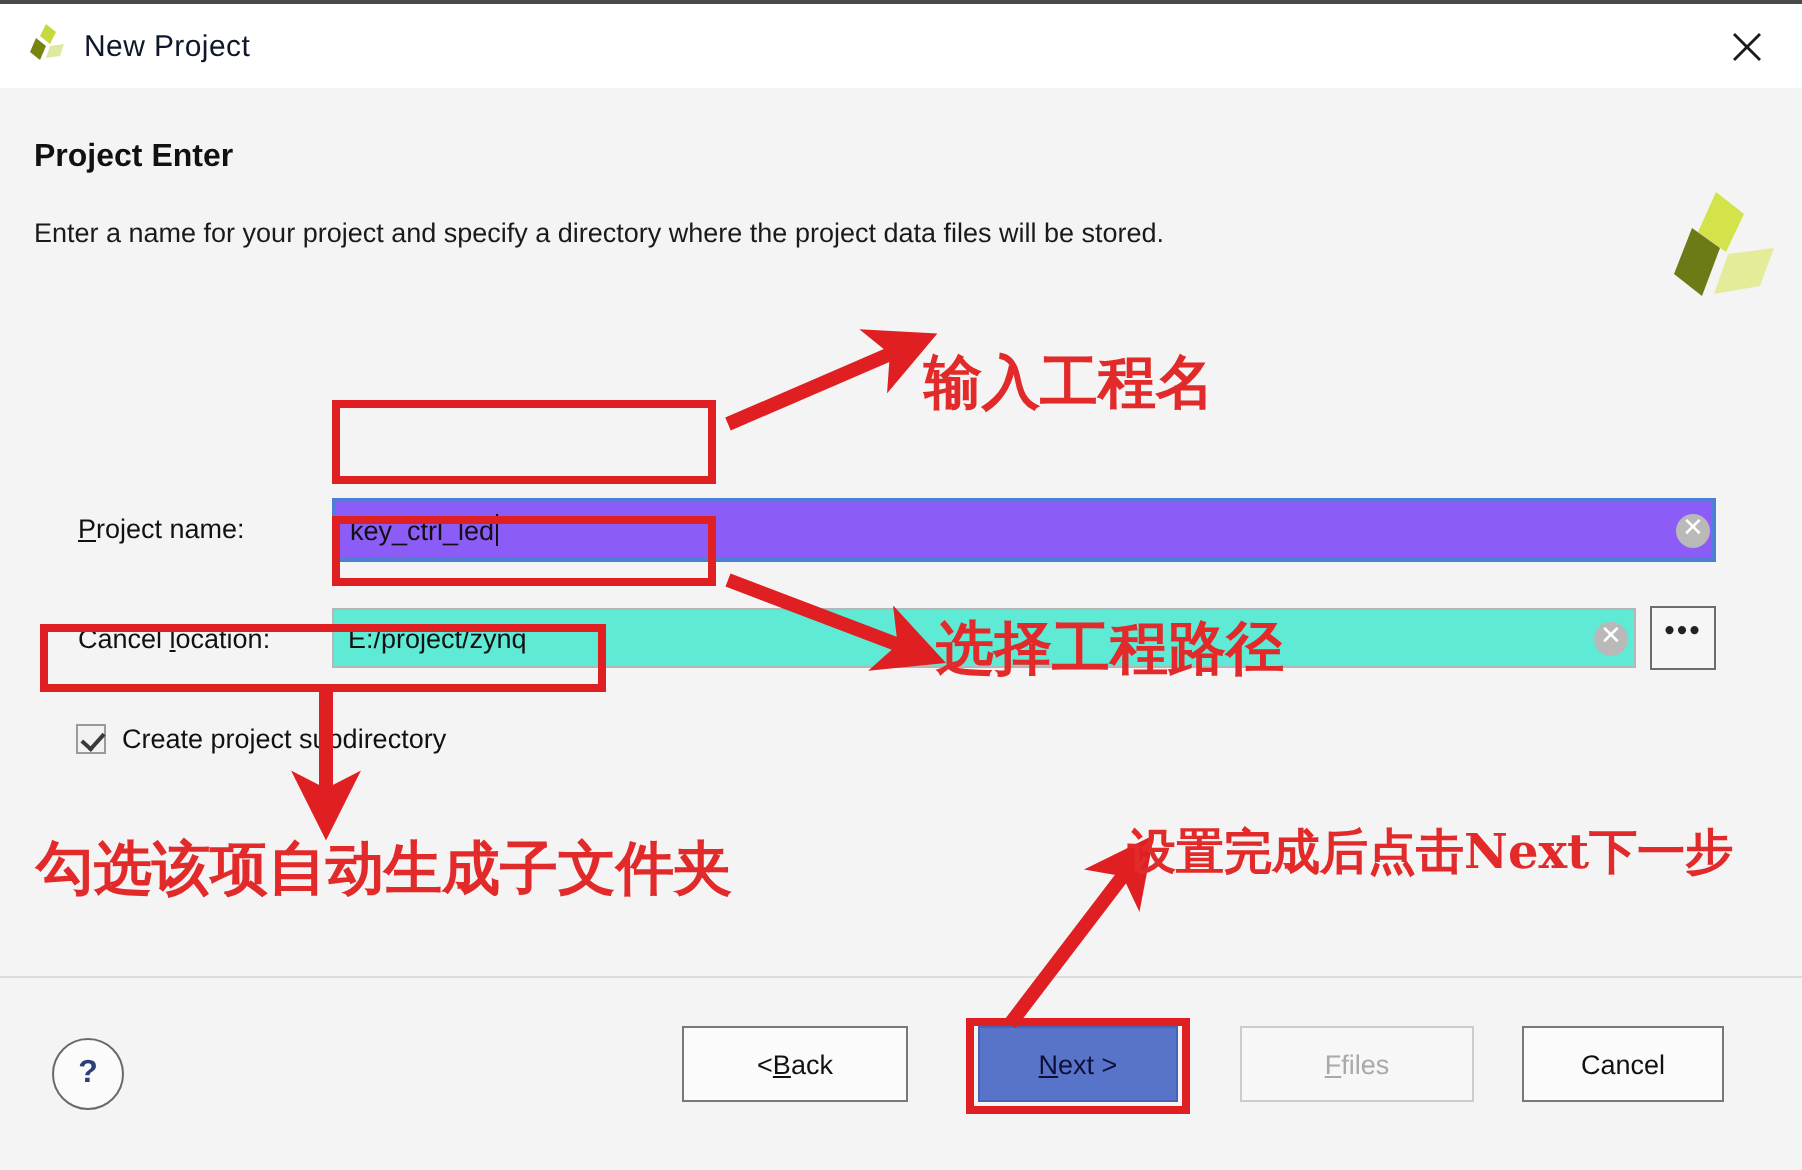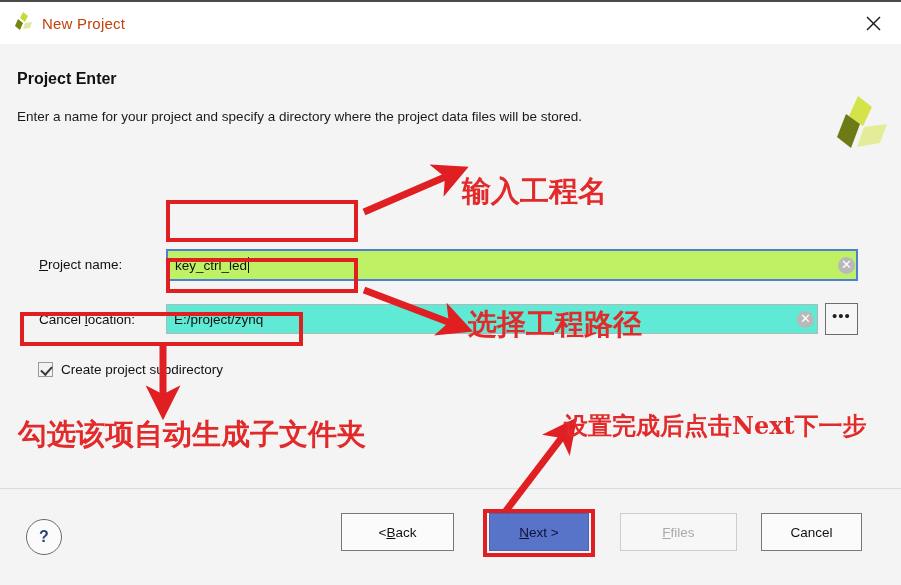--- a/index.html
+++ b/index.html
@@ -18,21 +18,21 @@
     background:#ffffff;
     border-top:2px solid #4a4a4a;
     box-sizing:border-box;
     display:flex;align-items:center;
   }
   .titlebar-logo{
     width:26px;height:26px;margin-left:10px;margin-right:6px;
     position:relative;flex:0 0 auto;
   }
   .titlebar-title{
-    font-size:15px;color:#c2410c;letter-spacing:.2px;
+    font-size:15px;color:#0f172a;letter-spacing:.2px;
   }
   .titlebar-close{
     position:absolute;right:0;top:0;width:56px;height:42px;
     display:flex;align-items:center;justify-content:center;
     font-size:21px;color:#1a1a1a;font-family:"DejaVu Sans",sans-serif;
     cursor:pointer;line-height:1;
   }
   .titlebar-sep{
     position:absolute;left:0;top:42px;width:901px;height:2px;background:#d8d8d8;
   }
@@ -58,21 +58,21 @@
   
   .field-label{
     position:absolute;font-size:13.5px;color:#111;white-space:nowrap;
   }
   .lbl-name{left:39px;top:213px;}
   .lbl-loc{left:39px;top:268px;}
   .mn{text-decoration:underline;}
 
   .textinput{
     position:absolute;box-sizing:border-box;
-    background:#bef264;
+    background:#8b5cf6;
     font-size:13.5px;color:#111;
     display:flex;align-items:center;
   }
   #project-name-input{
     left:166px;top:205px;width:692px;height:32px;
     border:2px solid #4f7fd4;
   }
   #project-location-input{
     left:166px;top:260px;width:652px;height:30px;
     border:1px solid #b6b6b6;background:#5eead4;

